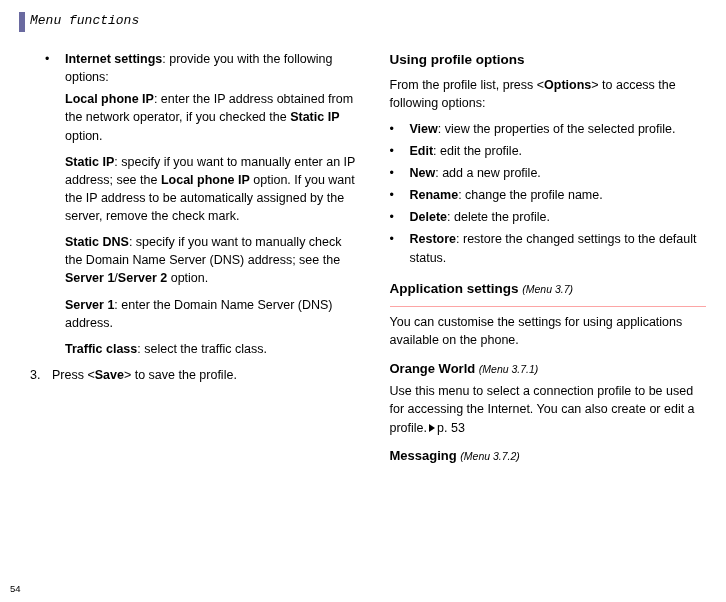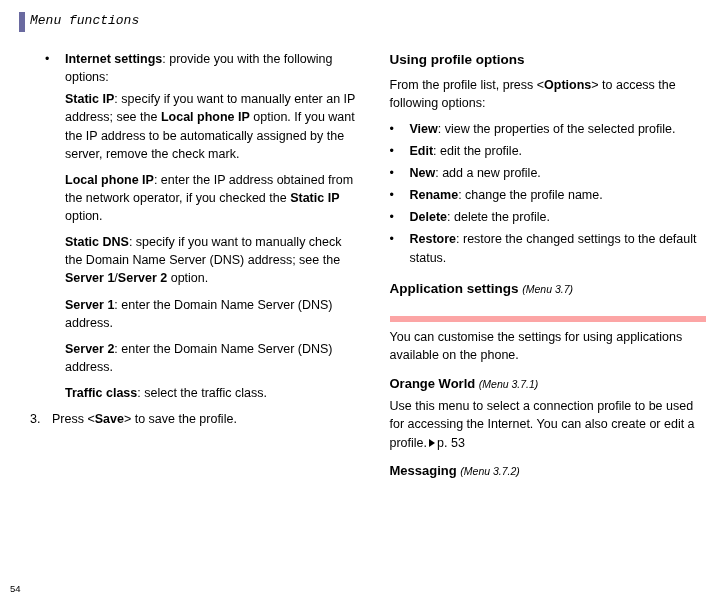--- a/index.html
+++ b/index.html
@@ -41,21 +41,21 @@
     flex: 1;
     line-height: 1.45;
   }
   .bullet-row { display: flex; margin-bottom: 4px; }
   .bullet { width: 20px; flex-shrink: 0; }
   .bullet-text { flex: 1; }
   .indent1 { margin-left: 20px; margin-bottom: 8px; }
   .numrow { display: flex; margin-left: -15px; margin-top: 2px; }
   .numrow .num { width: 22px; flex-shrink: 0; }
   .h2 { font-weight: bold; font-size: 13.5px; margin-bottom: 6px; }
-  .sectline { border-bottom: 6px solid #fca5a5; padding-bottom: 18px; margin-bottom: 6px; margin-top: 12px; }
+  .sectline { border-bottom: 1px solid #fca5a5; padding-bottom: 8px; margin-bottom: 6px; margin-top: 12px; }
   .sect-title { font-weight: bold; font-size: 13.5px; display: inline; }
   .subsect { font-weight: bold; font-size: 13px; margin-top: 10px; margin-bottom: 4px; }
   .menu-ref { font-size: 10.5px; font-weight: normal; font-style: italic; }
   .para { margin-bottom: 8px; }
   .tri { display: inline-block; width: 0; height: 0; border-top: 4px solid transparent; border-bottom: 4px solid transparent; border-left: 6px solid #000; margin: 0 2px 0 2px; vertical-align: 0px; }
   .pagenum { position: absolute; left: 10px; bottom: 8px; font-size: 9.5px; }
 </style>
 </head>
 <body>
 
@@ -67,39 +67,36 @@
   <div class="col">
 
     <div class="bullet-row">
       <div class="bullet">•</div>
       <div class="bullet-text">
         <b>Internet settings</b><span>: provide you with the following options:</span>
       </div>
     </div>
 
     <div class="indent1">
-      <b>Static IP</b><span>: specify if you want to manually enter an IP address; see the </span><b>Local phone IP</b><span> option. If you want the IP address to be automatically assigned by the server, remove the check mark.</span>
+      <b>Local phone IP</b><span>: enter the IP address obtained from the network operator, if you checked the </span><b>Static IP</b><span> option.</span>
     </div>
 
     <div class="indent1">
-      <b>Local phone IP</b><span>: enter the IP address obtained from the network operator, if you checked the </span><b>Static IP</b><span> option.</span>
+      <b>Static IP</b><span>: specify if you want to manually enter an IP address; see the </span><b>Local phone IP</b><span> option. If you want the IP address to be automatically assigned by the server, remove the check mark.</span>
     </div>
 
     <div class="indent1">
       <b>Static DNS</b><span>: specify if you want to manually check the Domain Name Server (DNS) address; see the </span><b>Server 1</b><span>/</span><b>Server 2</b><span> option.</span>
     </div>
 
 
     <div class="indent1">
       <b>Server 1</b><span>: enter the Domain Name Server (DNS) address.</span>
     </div>
 
-    <div class="indent1">
-      <b>Server 2</b><span>: enter the Domain Name Server (DNS) address.</span>
-    </div>
 
     <div class="indent1">
       <b>Traffic class</b><span>: select the traffic class.</span>
     </div>
 
     <div class="numrow">
       <div class="num">3.</div>
       <div>
         <span>Press &lt;</span><b>Save</b><span>&gt; to save the profile.</span>
       </div>

